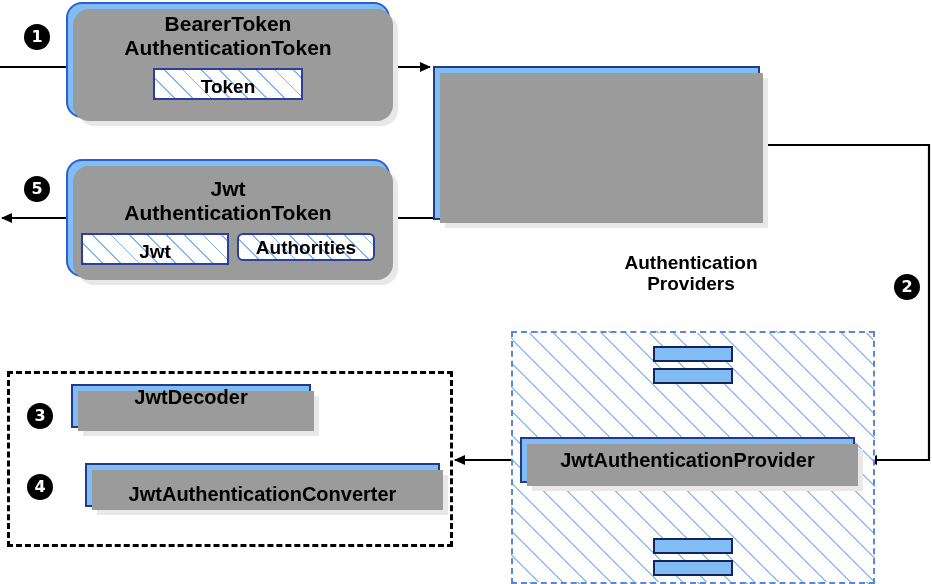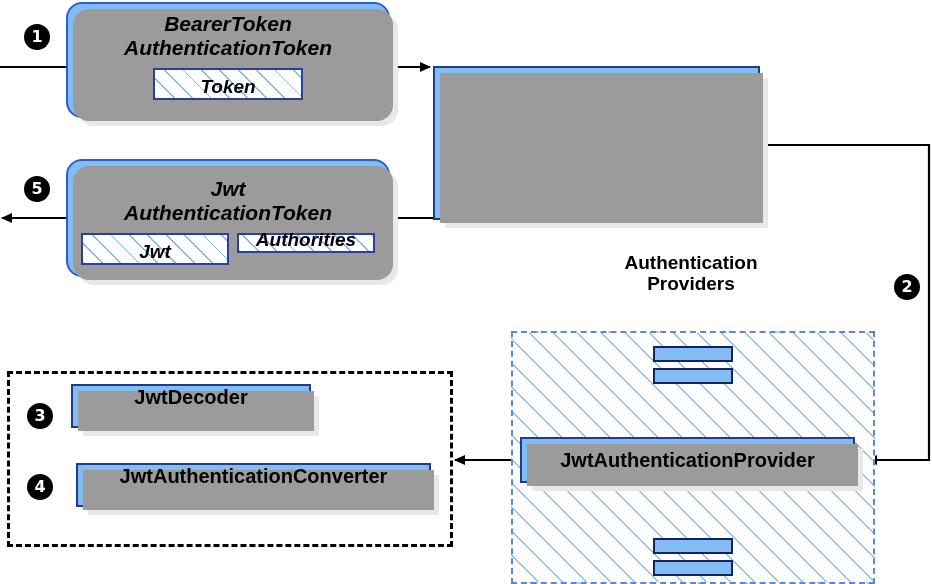--- a/index.html
+++ b/index.html
@@ -35,21 +35,20 @@
     color: #000000;
     font-weight: bold;
     display: flex;
     flex-direction: column;
     align-items: center;
     text-align: center;
   }
   .node.rounded {
     border-radius: 16px;
     border-color: #2B5FCF;
-    font-style: italic;
   }
   
   .node.shadow::before,
   .node.shadow::after {
     content: "";
     position: absolute;
     z-index: -2;
     background: #e8e8e8;
     left: 10px;
     top: 10px;
@@ -207,36 +206,36 @@
     </div>
   </div>
 
   <div class="node rounded shadow" style="left:66px; top:159px; width:324px; height:118px; padding-top:16px; z-index:3;">
     <span class="node-title" style="font-size:21px;">Jwt
 AuthenticationToken</span>
     <div style="display:flex; gap:8px; margin-top:9px;">
       <div class="hatch" style="width:148px; height:32px; font-size:19px;">
         <span>Jwt</span>
       </div>
-      <div class="hatch" style="width:138px; height:20px; font-size:19px;">
+      <div class="hatch" style="width:138px; height:28px; font-size:19px;border-radius:6px;">
         <span>Authorities</span>
       </div>
     </div>
   </div>
 
   <div class="node shadow" style="left:433px; top:66px; width:327px; height:154px; padding-top:14px; z-index:3;">
   </div>
 
   <div class="dashed-black" style="left:7px; top:371px; width:446px; height:176px;"></div>
 
   <div class="node shadow" style="left:71px; top:384px; width:240px; height:44px; justify-content:flex-start; z-index:3;">
     <span class="node-title" style="font-size:20px;">JwtDecoder</span>
   </div>
 
-  <div class="node shadow" style="left:76px; top:463px; width:355px; height:44px; justify-content:flex-start; z-index:3;">
+  <div class="node shadow" style="left:85px; top:463px; width:355px; height:44px; justify-content:flex-end; z-index:3;">
     <span class="node-title" style="font-size:20px;">JwtAuthenticationConverter</span>
   </div>
 
   <div class="badge" style="left:24px; top:24px;">
     <span>1</span>
   </div>
   <div class="badge" style="left:24px; top:176px;">
     <span>5</span>
   </div>
   <div class="badge" style="left:894px; top:274px;">

